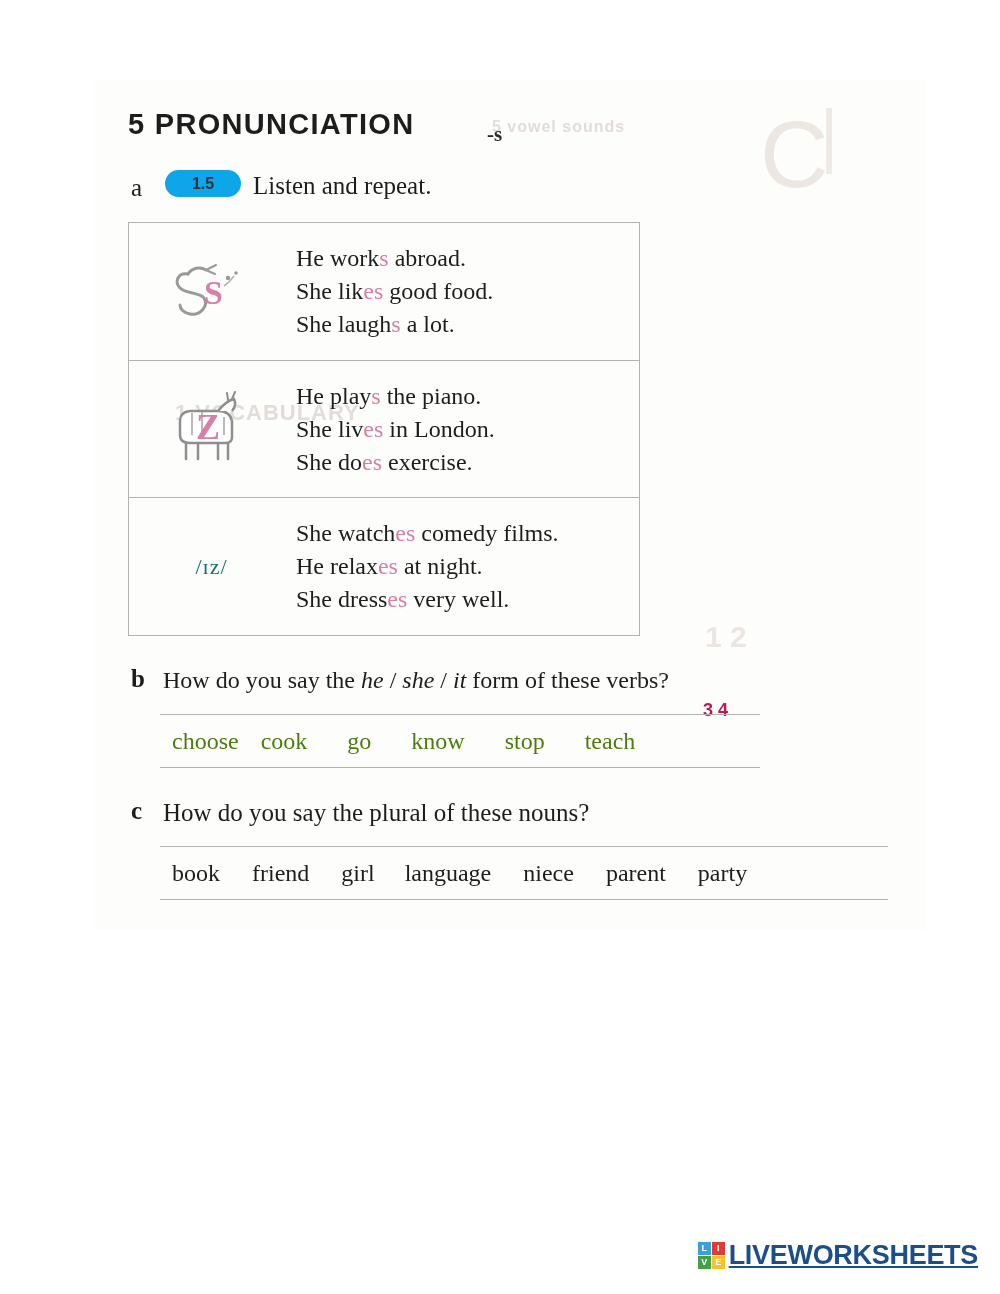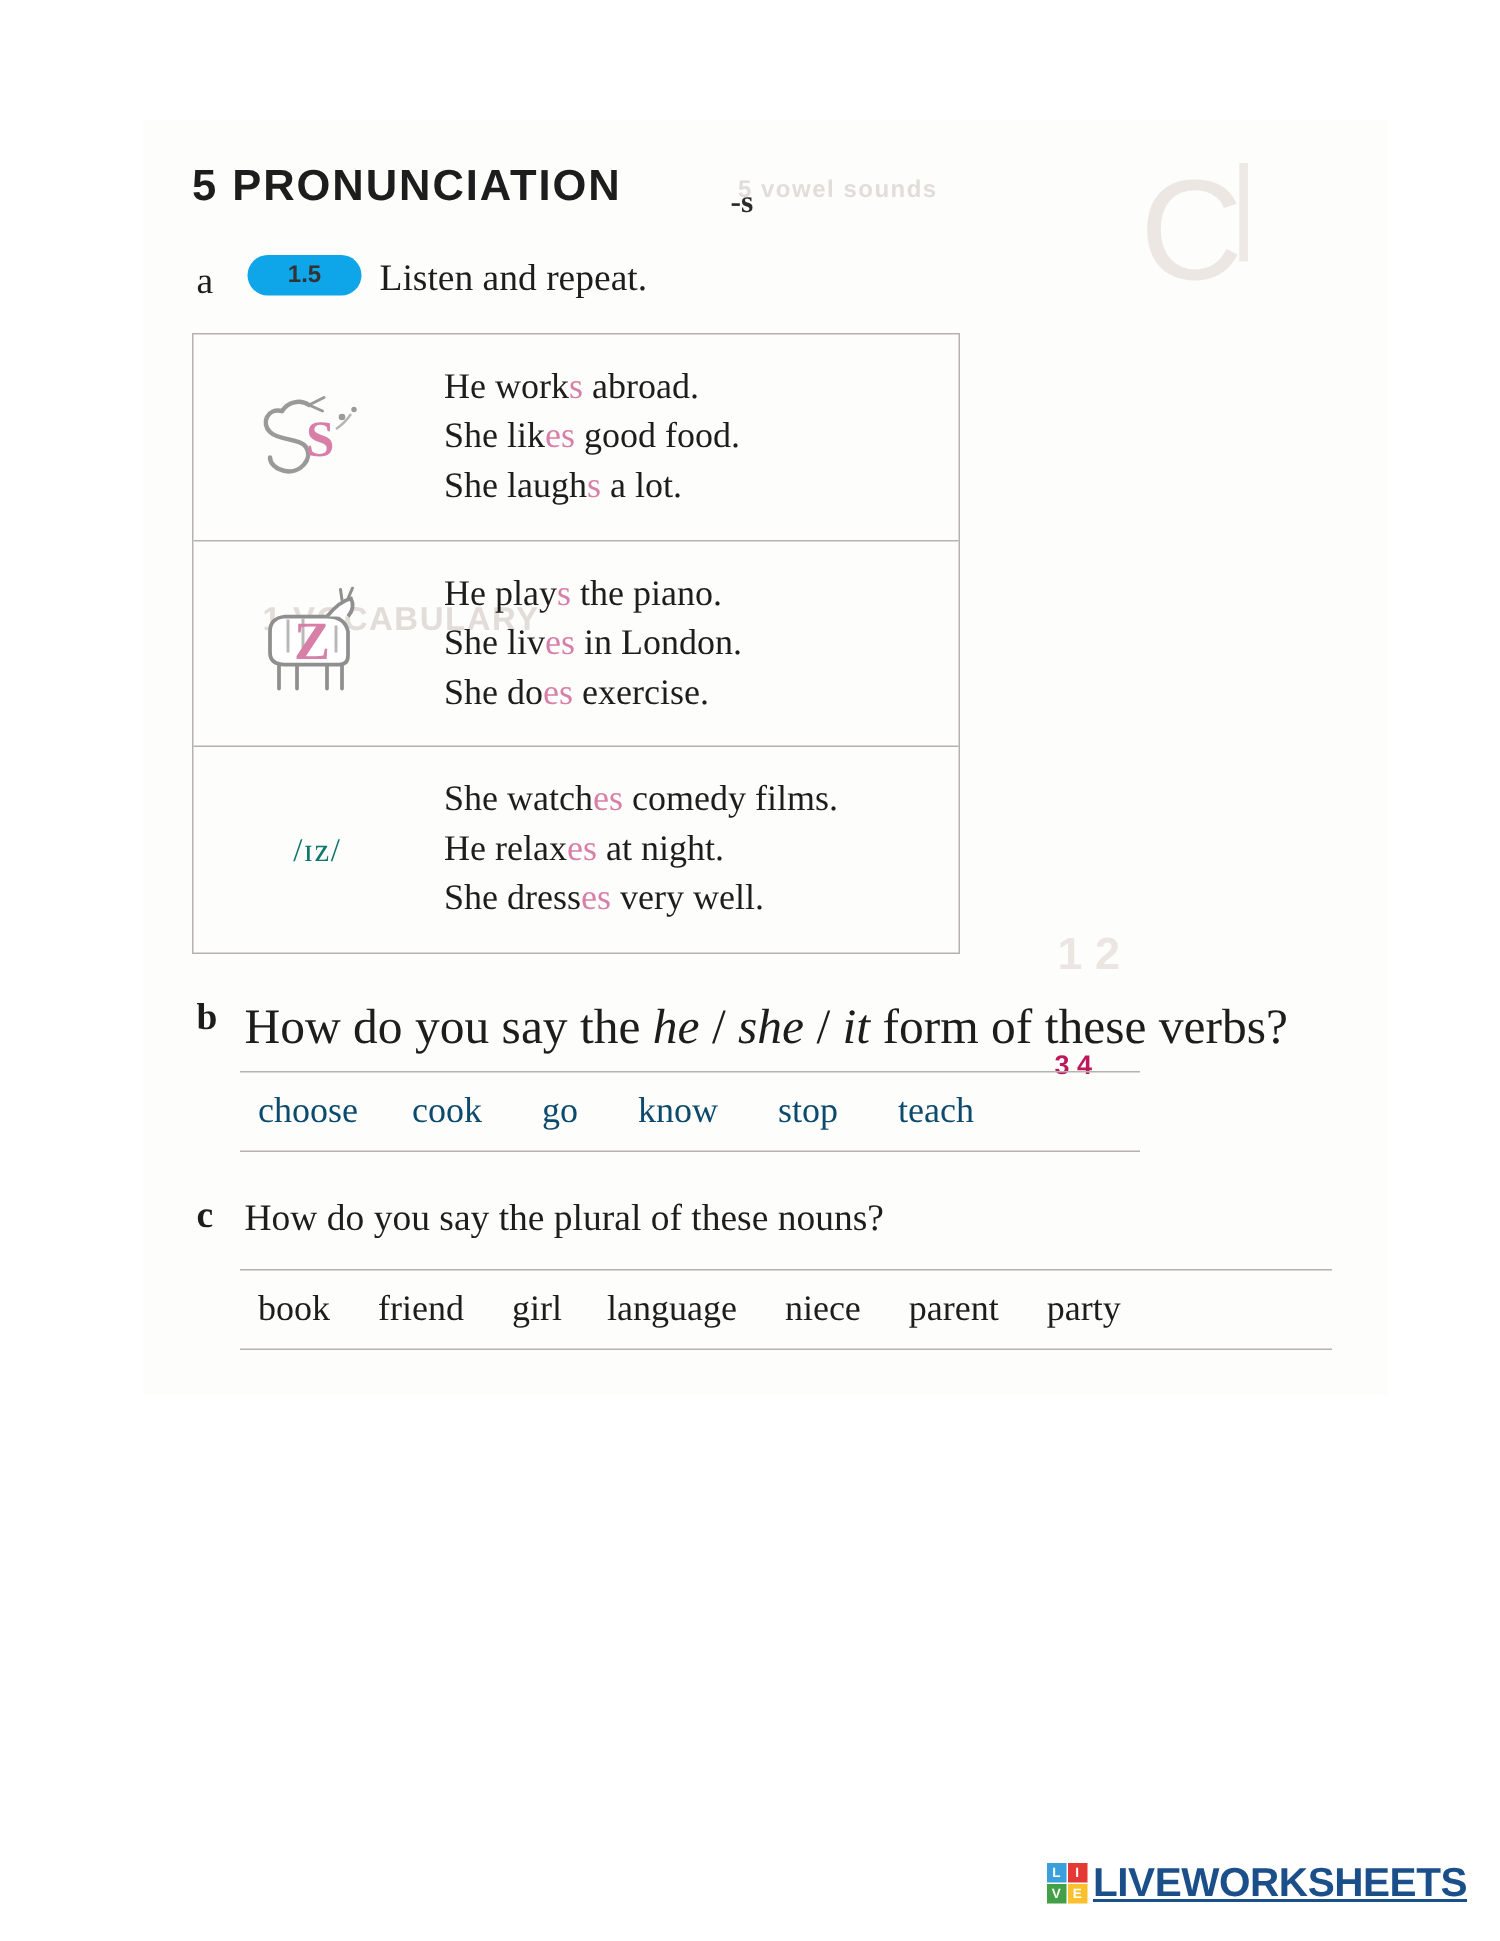--- a/index.html
+++ b/index.html
@@ -162,41 +162,41 @@
     left: 131px;
     top: 665px;
     font-size: 25px;
     font-weight: bold;
     color: #1d1d1d;
   }
   .ex-b-text {
     position: absolute;
     left: 163px;
     top: 667px;
-    font-size: 33px;
+    font-size: 24px;
     color: #1d1d1d;
     white-space: nowrap;
   }
   .ex-b-text i { font-style: italic; }
 
   .word-strip-b {
     position: absolute;
     left: 160px;
     top: 714px;
     width: 600px;
     border-top: 1px solid #b6b2ae;
     border-bottom: 1px solid #b6b2ae;
     height: 54px;
     display: flex;
     align-items: center;
     box-sizing: border-box;
   }
   .word-strip-b .word {
     font-size: 24px;
-    color: #0c4a6e;
+    color: #4d7c0f;
   }
 
   .ex-c-letter {
     position: absolute;
     left: 131px;
     top: 797px;
     font-size: 25px;
     font-weight: bold;
     color: #1d1d1d;
   }
@@ -361,21 +361,21 @@
       </div>
     </div>
   </div>
 
   <div class="ex-b-letter">b</div>
   <div class="ex-b-text">
     <span>How do you say the </span><i>he</i><span> / </span><i>she</i><span> / </span><i>it</i><span> form of these verbs?</span>
   </div>
   <div class="word-strip-b">
     <span class="word" style="margin-left:12px">choose</span>
-    <span class="word" style="margin-left:36px">cook</span>
+    <span class="word" style="margin-left:22px">cook</span>
     <span class="word" style="margin-left:40px">go</span>
     <span class="word" style="margin-left:40px">know</span>
     <span class="word" style="margin-left:40px">stop</span>
     <span class="word" style="margin-left:40px">teach</span>
   </div>
 
   <div class="ex-c-letter">c</div>
   <div class="ex-c-text">How do you say the plural of these nouns?</div>
   <div class="word-strip-c">
     <span class="word" style="margin-left:12px">book</span>

